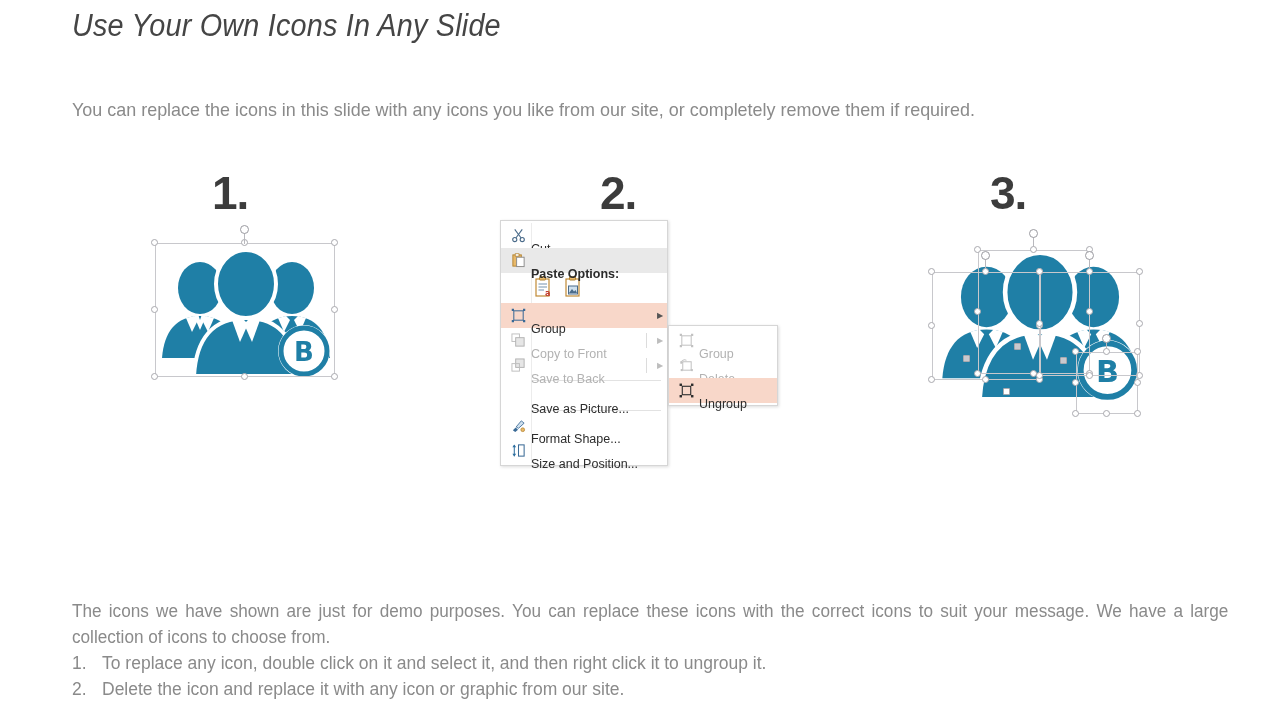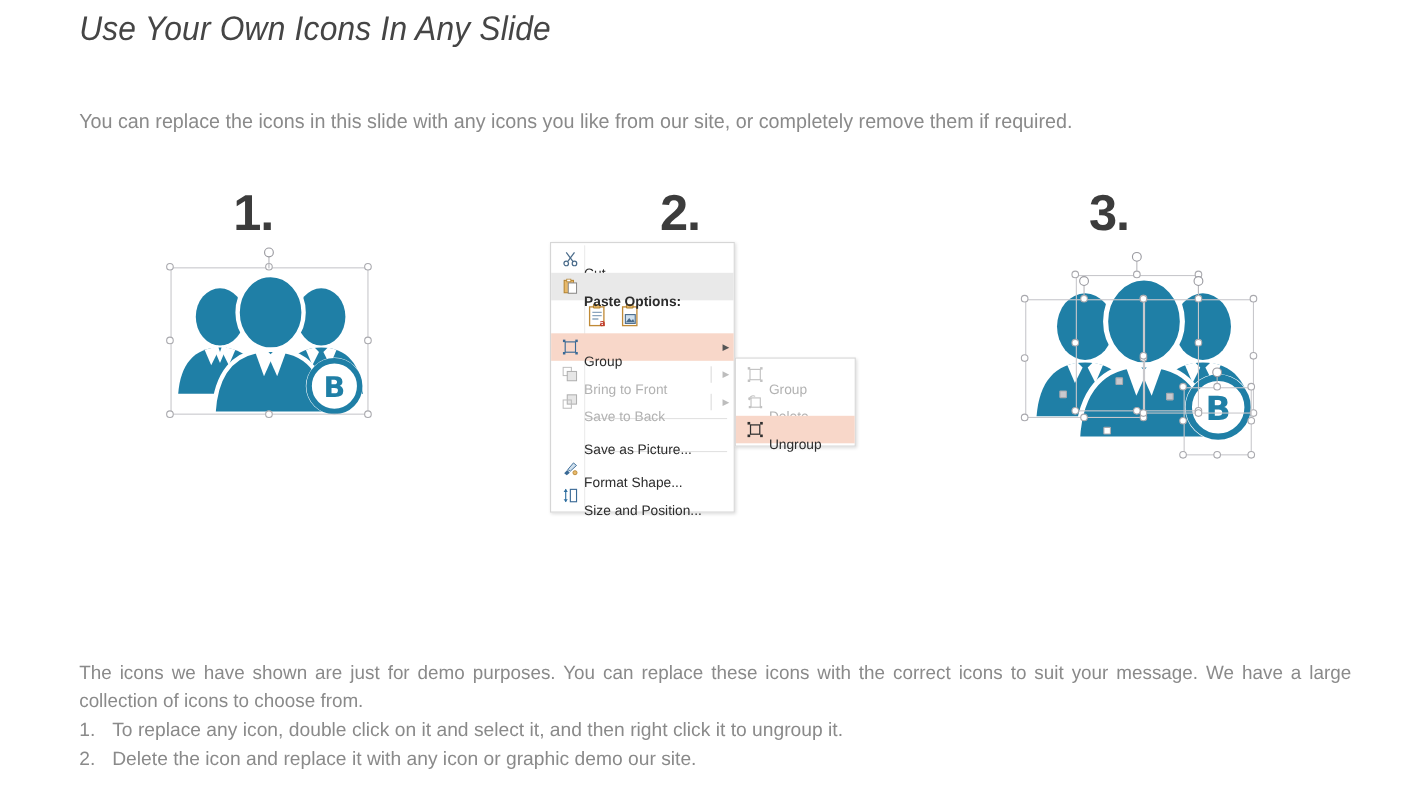--- a/index.html
+++ b/index.html
@@ -240,21 +240,21 @@
       <span class="arrow">▶</span>
     </div>
 
     <div class="ctx-item disabled">
       <span class="ico">
         <svg width="15" height="15" viewBox="0 0 16 16">
           <rect x="1" y="1" width="8" height="8" fill="none" stroke="#bdbdbd" stroke-width="1"></rect>
           <rect x="5" y="5" width="9" height="9" fill="#e6e6e6" stroke="#b0b0b0" stroke-width="1"></rect>
         </svg>
       </span>
-      <span class="lbl">Bring to Front</span>
+      <span class="lbl">Copy to Front</span>
       <span class="sep-v"></span>
       <span class="arrow">▶</span>
     </div>
 
     <div class="ctx-item disabled">
       <span class="ico">
         <svg width="15" height="15" viewBox="0 0 16 16">
           <rect x="5" y="1" width="9" height="9" fill="#e6e6e6" stroke="#b0b0b0" stroke-width="1"></rect>
           <rect x="1" y="6" width="8" height="8" fill="none" stroke="#bdbdbd" stroke-width="1"></rect>
         </svg>
@@ -429,17 +429,17 @@
 
   <div class="bottom-para">The icons we have shown are just for demo purposes. You can replace these icons with the correct icons to suit your message. We have a large collection of icons to choose from.</div>
 
   <div class="bottom-list">
     <div class="bl-row">
       <span class="bl-num">1.</span>
       <span>To replace any icon, double click on it and select it, and then right click it to ungroup it.</span>
     </div>
     <div class="bl-row">
       <span class="bl-num">2.</span>
-      <span>Delete the icon and replace it with any icon or graphic demo our site.</span>
+      <span>Delete the icon and replace it with any icon or graphic from our site.</span>
     </div>
   </div>
 
 </div>
 
 </body></html>

